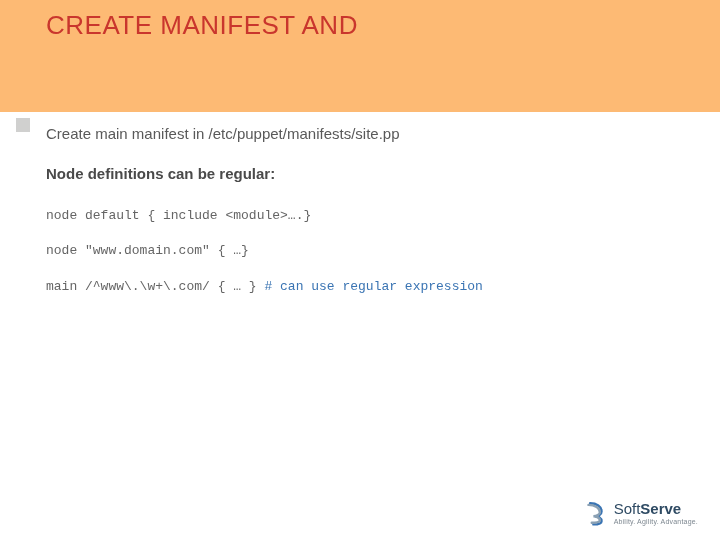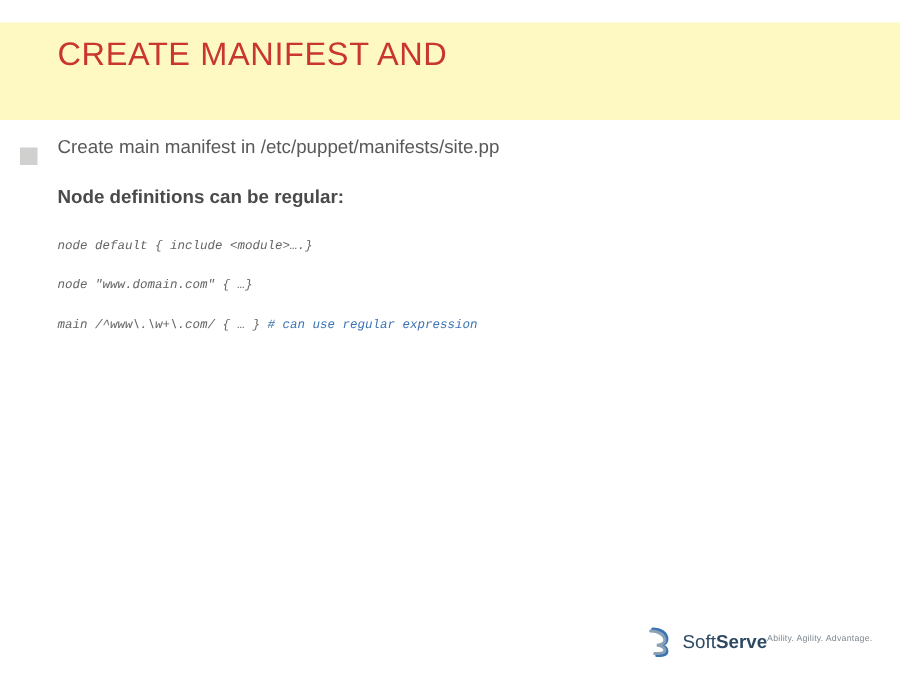--- a/index.html
+++ b/index.html
@@ -1,33 +1,33 @@
 <!DOCTYPE html>
 <html><head>
 <meta charset="utf-8">
 <style>
   html,body{margin:0;padding:0}
   body{width:720px;height:540px;background:#fff;font-family:Verdana,Geneva,sans-serif;color:#555;position:relative;overflow:hidden}
-  .title-band{background:#fef9c3;margin-top:18px;height:78px;position:relative}
+  .title-band{background:#fdba74;height:112px;position:relative}
   .title-band h1{margin:0;padding:8px 0 0 46px;font-size:26px;font-weight:400;color:#c9362d;letter-spacing:.5px;line-height:1.35}
   .left-rail{position:absolute;left:16px;top:118px;width:14px;height:14px;background:#d0d0cf}
   .content{padding:11px 44px 0 46px;font-size:15px;line-height:1.45}
   .lead{margin:0 0 18px 0;color:#595959}
   .sub{margin:0 0 4px 0;color:#595959}
   .sub b{color:#4a4a4a}
   ul.dash{list-style:none;margin:0 0 18px 0;padding:0 0 0 30px}
   ul.dash li{position:relative;padding-left:18px;margin:2px 0;color:#595959}
   ul.dash li:before{content:"–";position:absolute;left:0;color:#595959}
-  .code{font-family:"Courier New",monospace;font-style:italic;color:#656565;margin:22px 0 0 0;font-size:10px;line-height:1.35}
+  .code{font-family:"Courier New",monospace;color:#656565;margin:22px 0 0 0;font-size:13px;line-height:1.35}
   .code p{margin:0 0 18px 0}
   .comment{color:#3a74b3}
   .logo{position:absolute;right:22px;bottom:14px;display:flex;align-items:center;gap:6px}
   .logo-mark{width:26px;height:26px;position:relative}
   .logo-mark svg{display:block}
-  .logo-text{display:flex;flex-direction:row;line-height:1}
+  .logo-text{display:flex;flex-direction:column;line-height:1}
   .logo-text .brand{font-size:15px;color:#2e4a63;font-weight:400}
   .logo-text .brand b{font-weight:700}
   .logo-text .tag{font-size:7px;color:#7d8790;margin-top:2px;letter-spacing:.2px}
 </style>
 </head>
 <body>
 
 <div class="title-band">
   <h1>
     <span>CREATE MANIFEST AND</span><br>

